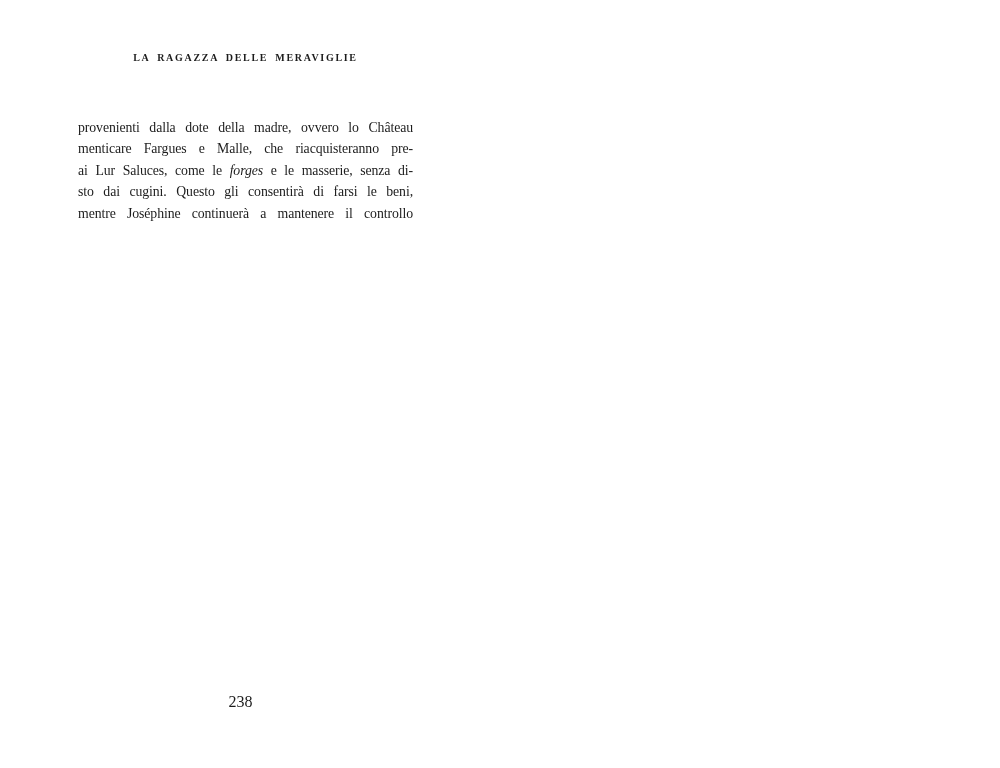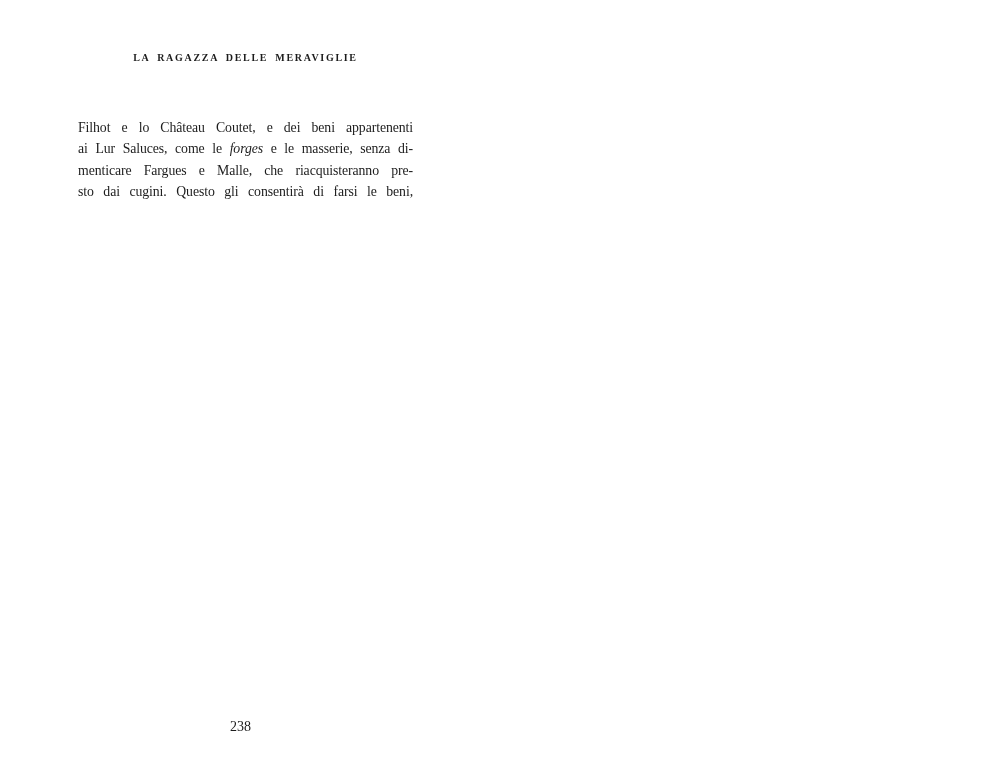--- a/index.html
+++ b/index.html
@@ -47,39 +47,40 @@
   }
   .line.last { text-align-last: left; }
 
   .left-paragraph {
     position: absolute;
     left: 78px; top: 117px; width: 335px;
   }
 
   .folio {
     position: absolute;
-    top: 719px;
+    top: 692px;
     text-align: center;
-    font-size: 14px; line-height: 1.2;
+    font-size: 16px; line-height: 1.2;
   }
   .folio-left  { left: 73px;  width: 335px; }
 </style>
 </head>
 <body>
 
 <div class="spread">
 
   <div class="page page-left">
     <div class="running-header">LA RAGAZZA DELLE MERAVIGLIE</div>
 
     <div class="textblock left-paragraph">
-        <div class="line"><span>Filhot e lo Château Coutet, e dei beni appartenenti</span></div>
+        <div class="line"><span>provenienti dalla dote della madre, ovvero lo Château</span></div>
+        <div class="line"><span>menticare Fargues e Malle, che riacquisteranno pre-</span></div>
         <div class="line"><span>ai Lur Saluces, come le </span><i>forges</i><span> e le masserie, senza di-</span></div>
-        <div class="line"><span>menticare Fargues e Malle, che riacquisteranno pre-</span></div>
         <div class="line"><span>sto dai cugini. Questo gli consentirà di farsi le beni,</span></div>
+        <div class="line"><span>mentre Joséphine continuerà a mantenere il controllo</span></div>
       </div>
 
     <div class="folio folio-left">238</div>
   </div>
 
   <div class="page page-right">
     
 
     
 

